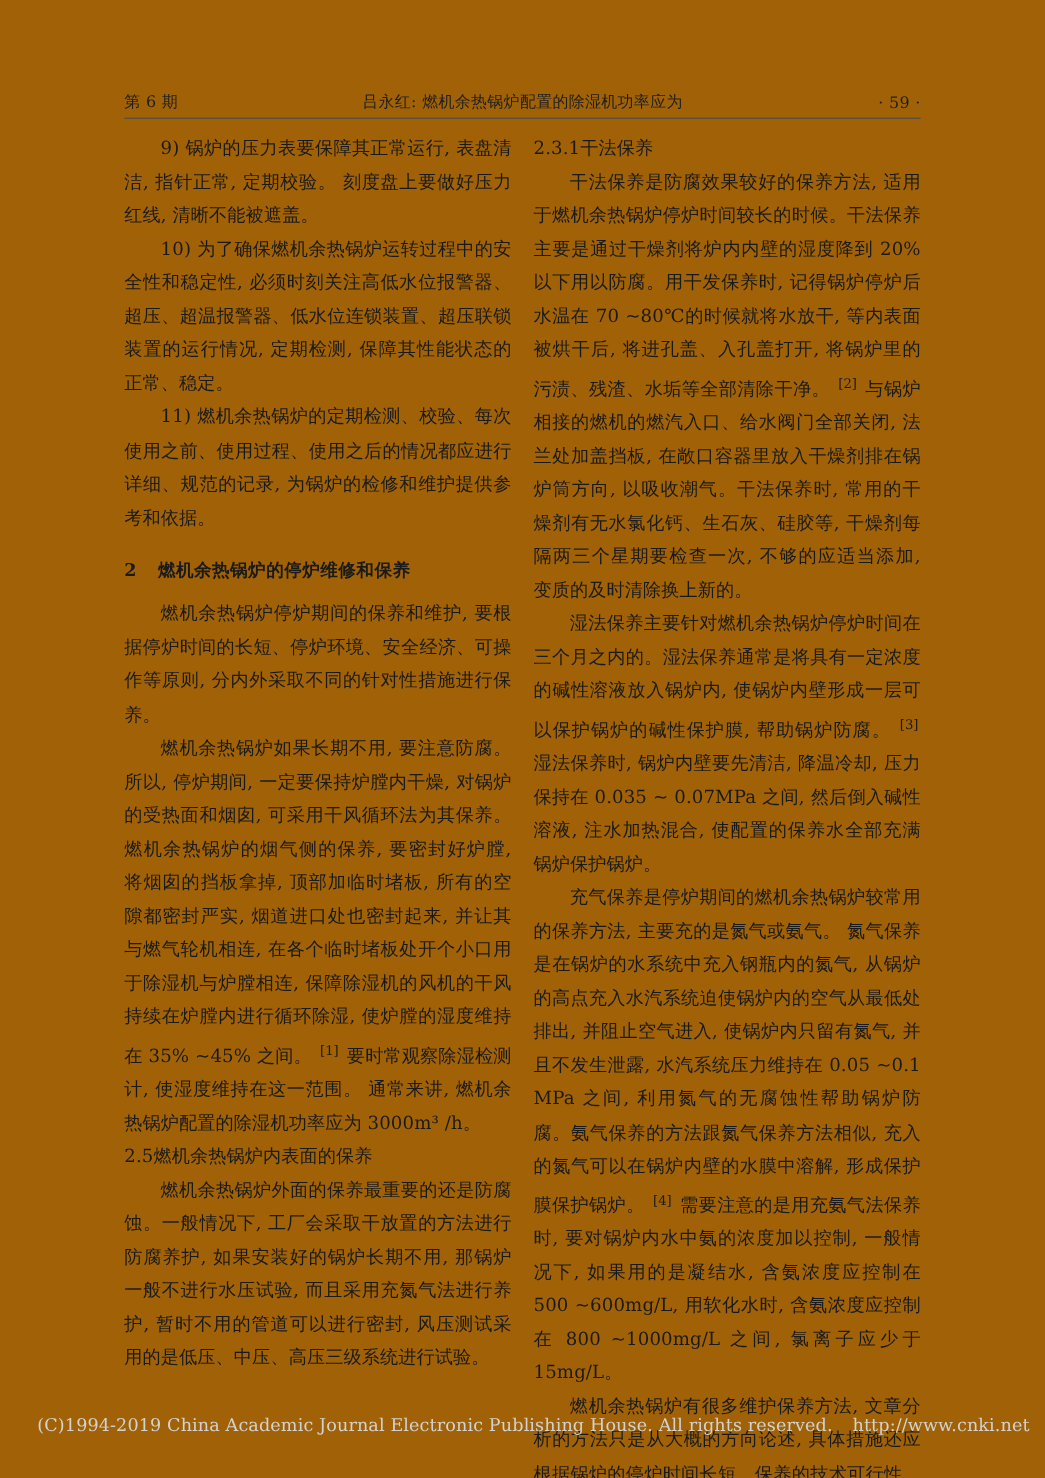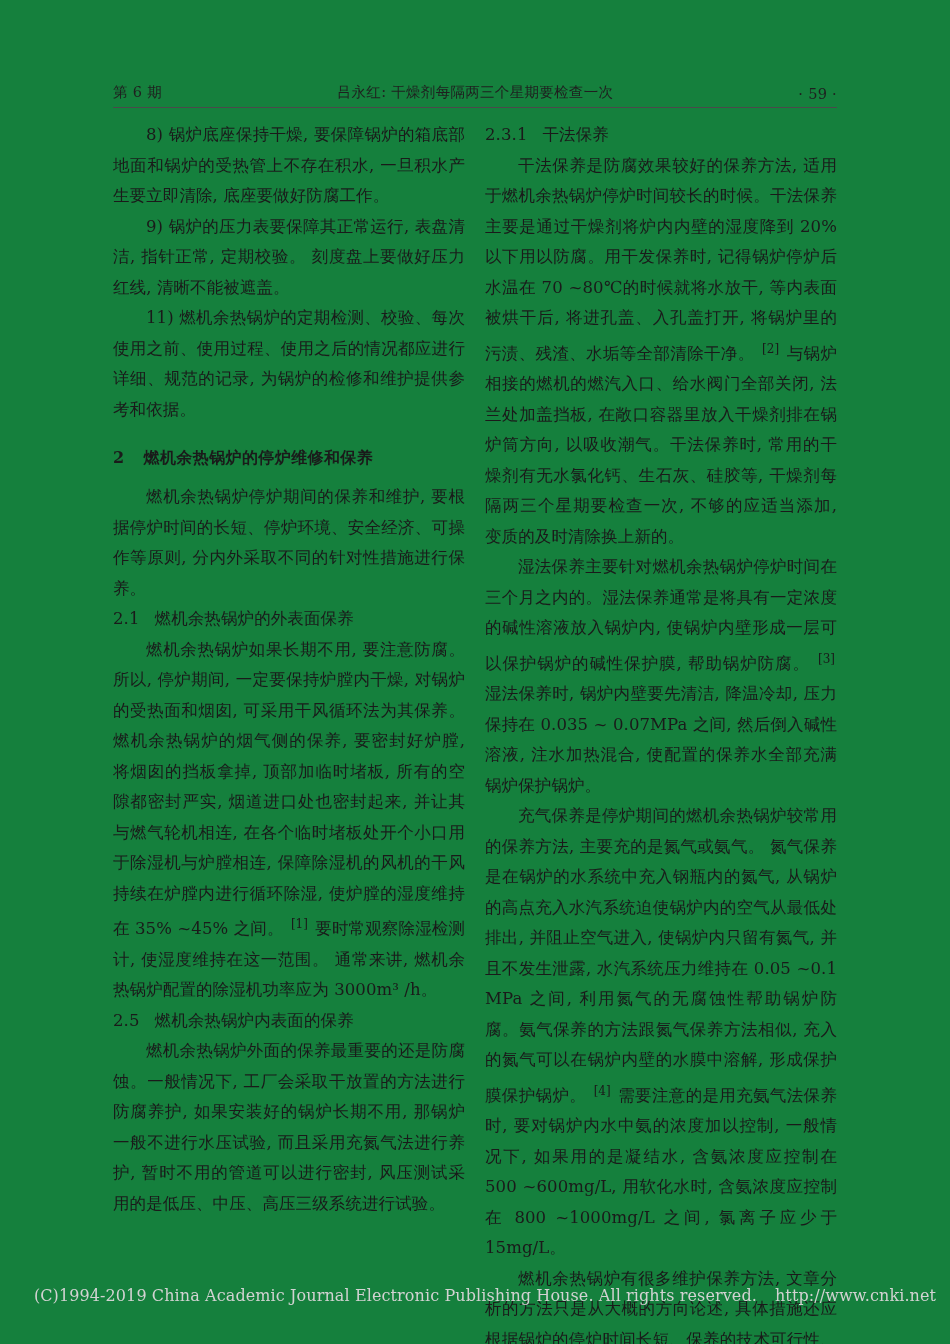--- a/index.html
+++ b/index.html
@@ -15,21 +15,21 @@
     font-family: "DejaVu Serif", "Liberation Serif", serif;
     color: #1a1a1a;
     overflow: hidden;
   }
 
   .page {
     position: absolute;
     left: 0; top: 0;
     width: 950px;
     height: 1344px;
-    background: #15803d;
+    background: #a16207;
   }
 
   
   .runhead {
     position: absolute;
     left: 113px;
     top: 78px;
     width: 724px;
     height: 24px;
     display: flex;
@@ -98,21 +98,21 @@
   }
   .h-major .num { margin-right: 19px; }
 
   .h-sub {
     font-size: 16.5px;
     line-height: 30.5px;
     font-weight: normal;
     letter-spacing: 0.1px;
     white-space: nowrap;
   }
-  .h-sub .num { margin-right: 15px; }
+  .h-sub .num { margin-right: 0; }
 
   .cite {
     font-size: 12px;
     vertical-align: 0.5em;
     letter-spacing: 0;
     padding: 0 2px;
   }
 
   
   .footer {
@@ -129,34 +129,33 @@
   }
   .footer .gap { display: inline-block; width: 18px; }
 </style>
 </head>
 <body>
 
 <div class="page">
 
   <div class="runhead">
     <span class="issue">第 6 期</span>
-    <span class="center">吕永红: 干燥剂每隔两三个星期要检查一次</span>
+    <span class="center">吕永红: 燃机余热锅炉配置的除湿机功率应为</span>
     <span class="pageno">· 59 ·</span>
   </div>
 
   <div class="rule"></div>
 
   <div class="columns">
     <div class="col col-left" id="col-left">
-        <p class="body-p">8) 锅炉底座保持干燥, 要保障锅炉的箱底部地面和锅炉的受热管上不存在积水, 一旦积水产生要立即清除, 底座要做好防腐工作。</p>
         <p class="body-p">9) 锅炉的压力表要保障其正常运行, 表盘清洁, 指针正常, 定期校验。 刻度盘上要做好压力红线, 清晰不能被遮盖。</p>
+        <p class="body-p">10) 为了确保燃机余热锅炉运转过程中的安全性和稳定性, 必须时刻关注高低水位报警器、超压、超温报警器、低水位连锁装置、超压联锁装置的运行情况, 定期检测, 保障其性能状态的正常、稳定。</p>
         <p class="body-p">11) 燃机余热锅炉的定期检测、校验、每次使用之前、使用过程、使用之后的情况都应进行详细、规范的记录, 为锅炉的检修和维护提供参考和依据。</p>
         <h2 class="h-major"><span class="num">2</span><span>燃机余热锅炉的停炉维修和保养</span></h2>
         <p class="body-p">燃机余热锅炉停炉期间的保养和维护, 要根据停炉时间的长短、停炉环境、安全经济、可操作等原则, 分内外采取不同的针对性措施进行保养。</p>
-        <h3 class="h-sub"><span class="num">2.1</span><span>燃机余热锅炉的外表面保养</span></h3>
         <p class="body-p"><span>燃机余热锅炉如果长期不用, 要注意防腐。所以, 停炉期间, 一定要保持炉膛内干燥, 对锅炉的受热面和烟囱, 可采用干风循环法为其保养。燃机余热锅炉的烟气侧的保养, 要密封好炉膛, 将烟囱的挡板拿掉, 顶部加临时堵板, 所有的空隙都密封严实, 烟道进口处也密封起来, 并让其与燃气轮机相连, 在各个临时堵板处开个小口用于除湿机与炉膛相连, 保障除湿机的风机的干风持续在炉膛内进行循环除湿, 使炉膛的湿度维持在 35% ~45% 之间。 </span><span class="cite">[1]</span><span> 要时常观察除湿检测计, 使湿度维持在这一范围。 通常来讲, 燃机余热锅炉配置的除湿机功率应为 3000m³ /h。</span></p>
         <h3 class="h-sub"><span class="num">2.5</span><span>燃机余热锅炉内表面的保养</span></h3>
         <p class="body-p">燃机余热锅炉外面的保养最重要的还是防腐蚀。一般情况下, 工厂会采取干放置的方法进行防腐养护, 如果安装好的锅炉长期不用, 那锅炉一般不进行水压试验, 而且采用充氮气法进行养护, 暂时不用的管道可以进行密封, 风压测试采用的是低压、中压、高压三级系统进行试验。</p>
       </div>
     <div class="col col-right" id="col-right">
         <h3 class="h-sub"><span class="num">2.3.1</span><span>干法保养</span></h3>
         <p class="body-p"><span>干法保养是防腐效果较好的保养方法, 适用于燃机余热锅炉停炉时间较长的时候。干法保养主要是通过干燥剂将炉内内壁的湿度降到 20% 以下用以防腐。用干发保养时, 记得锅炉停炉后水温在 70 ~80℃的时候就将水放干, 等内表面被烘干后, 将进孔盖、入孔盖打开, 将锅炉里的污渍、残渣、水垢等全部清除干净。 </span><span class="cite">[2]</span><span> 与锅炉相接的燃机的燃汽入口、给水阀门全部关闭, 法兰处加盖挡板, 在敞口容器里放入干燥剂排在锅炉筒方向, 以吸收潮气。干法保养时, 常用的干燥剂有无水氯化钙、生石灰、硅胶等, 干燥剂每隔两三个星期要检查一次, 不够的应适当添加, 变质的及时清除换上新的。</span></p>
         <p class="body-p"><span>湿法保养主要针对燃机余热锅炉停炉时间在三个月之内的。湿法保养通常是将具有一定浓度的碱性溶液放入锅炉内, 使锅炉内壁形成一层可以保护锅炉的碱性保护膜, 帮助锅炉防腐。 </span><span class="cite">[3]</span><span> 湿法保养时, 锅炉内壁要先清洁, 降温冷却, 压力保持在 0.035 ~ 0.07MPa 之间, 然后倒入碱性溶液, 注水加热混合, 使配置的保养水全部充满锅炉保护锅炉。</span></p>
         <p class="body-p"><span>充气保养是停炉期间的燃机余热锅炉较常用的保养方法, 主要充的是氮气或氨气。 氮气保养是在锅炉的水系统中充入钢瓶内的氮气, 从锅炉的高点充入水汽系统迫使锅炉内的空气从最低处排出, 并阻止空气进入, 使锅炉内只留有氮气, 并且不发生泄露, 水汽系统压力维持在 0.05 ~0.1 MPa 之间, 利用氮气的无腐蚀性帮助锅炉防腐。氨气保养的方法跟氮气保养方法相似, 充入的氮气可以在锅炉内壁的水膜中溶解, 形成保护膜保护锅炉。 </span><span class="cite">[4]</span><span> 需要注意的是用充氨气法保养时, 要对锅炉内水中氨的浓度加以控制, 一般情况下, 如果用的是凝结水, 含氨浓度应控制在 500 ~600mg/L, 用软化水时, 含氨浓度应控制在 800 ~1000mg/L 之间, 氯离子应少于 15mg/L。</span></p>
         <p class="body-p">燃机余热锅炉有很多维护保养方法, 文章分析的方法只是从大概的方向论述, 具体措施还应根据锅炉的停炉时间长短、保养的技术可行性、保养的成本等各方面综合分析, 选择最适合工厂的保养方法和保养技术。</p>

